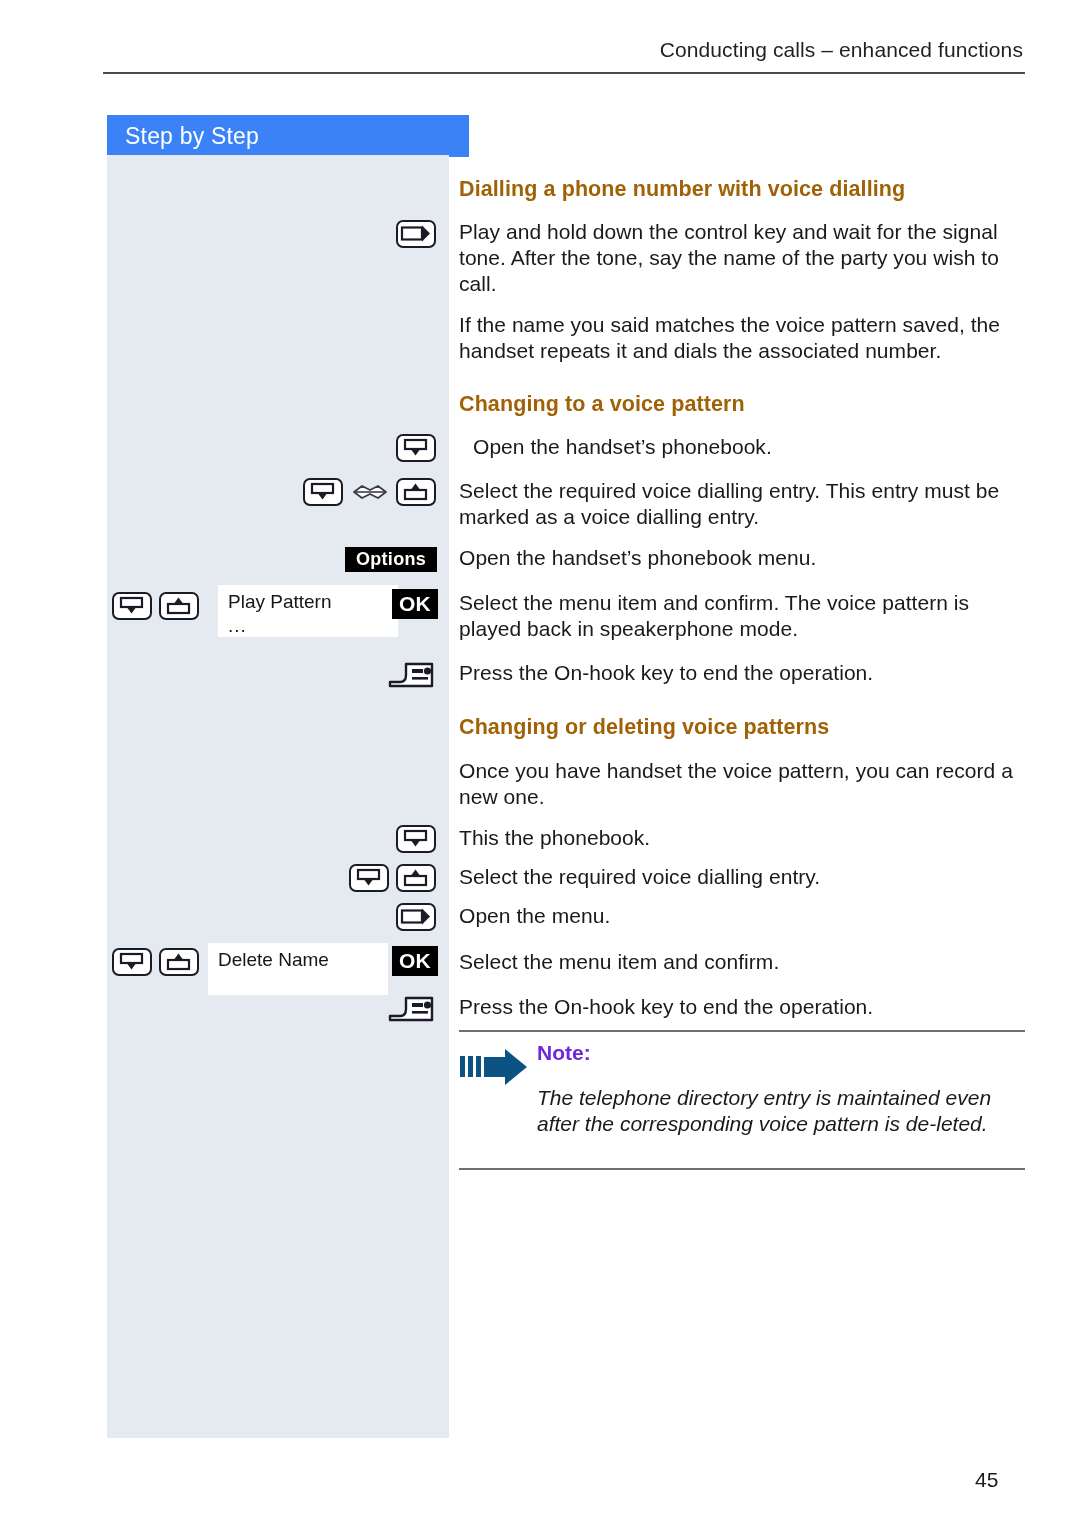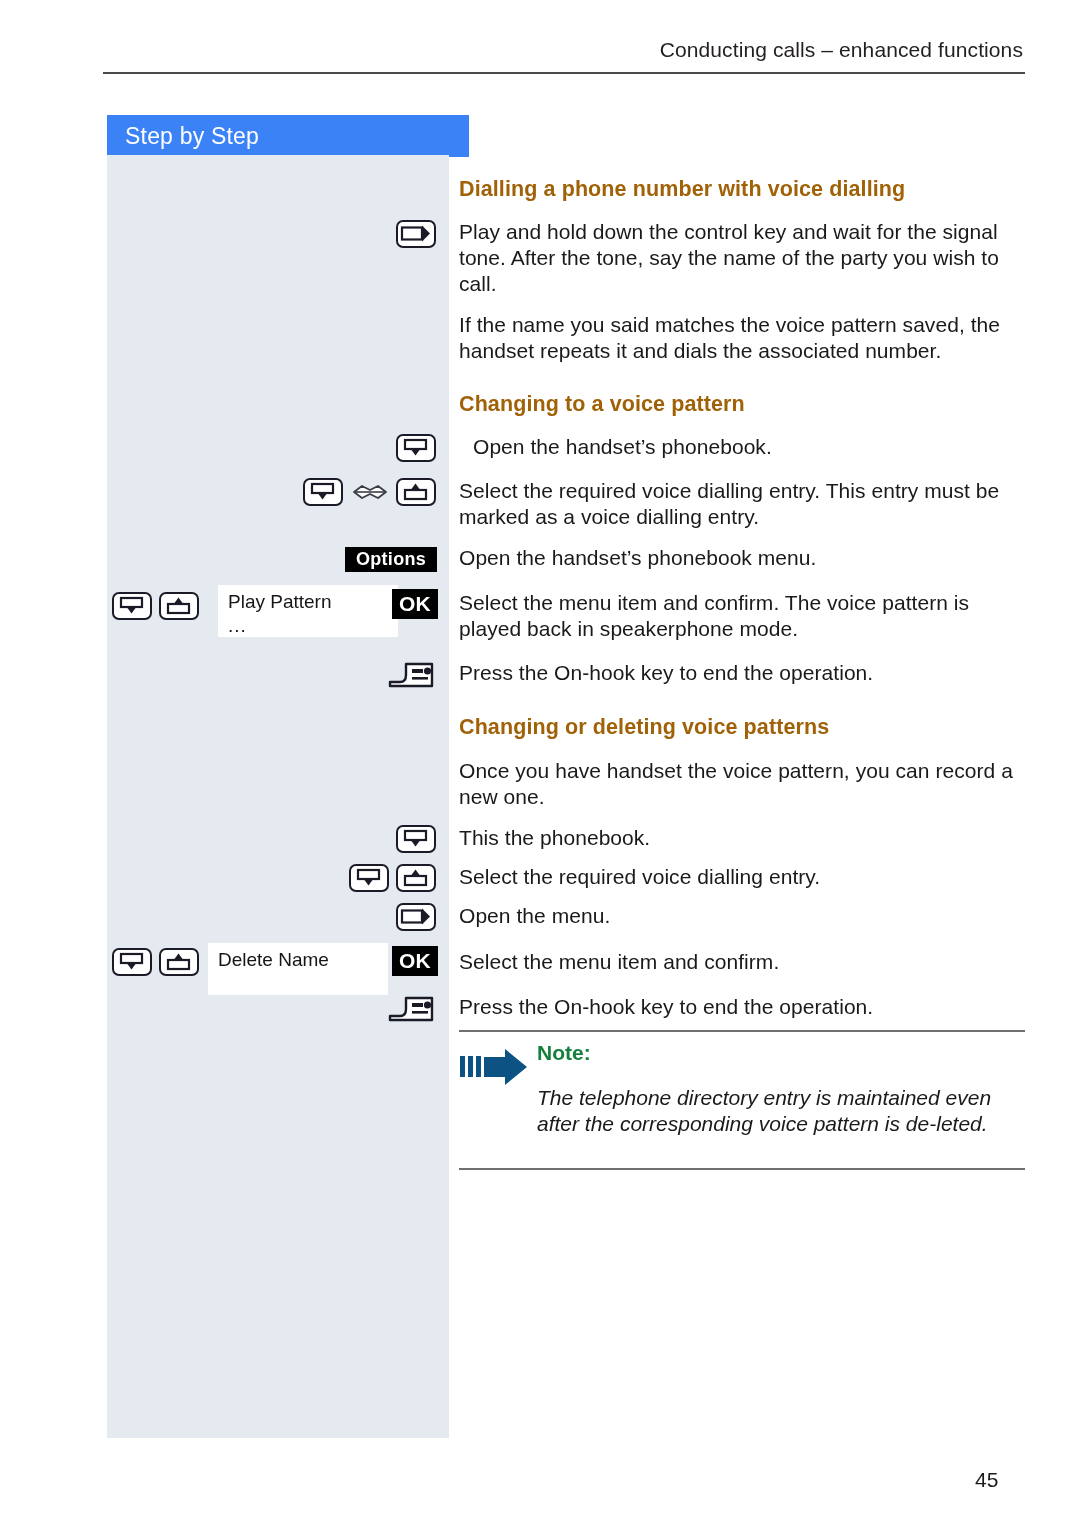--- a/index.html
+++ b/index.html
@@ -128,21 +128,21 @@
     width: 566px;
     height: 2px;
     background: #6f6f6f;
   }
   .note-title {
     position: absolute;
     left: 537px;
     top: 1041px;
     font-size: 21px;
     font-weight: bold;
-    color: #15803d;
+    color: #6d28d9;
   }
   .note-text {
     position: absolute;
     left: 537px;
     top: 1085px;
     width: 490px;
     font-size: 21px;
     line-height: 25.8px;
     color: #1a1a1a;
     font-style: italic;

